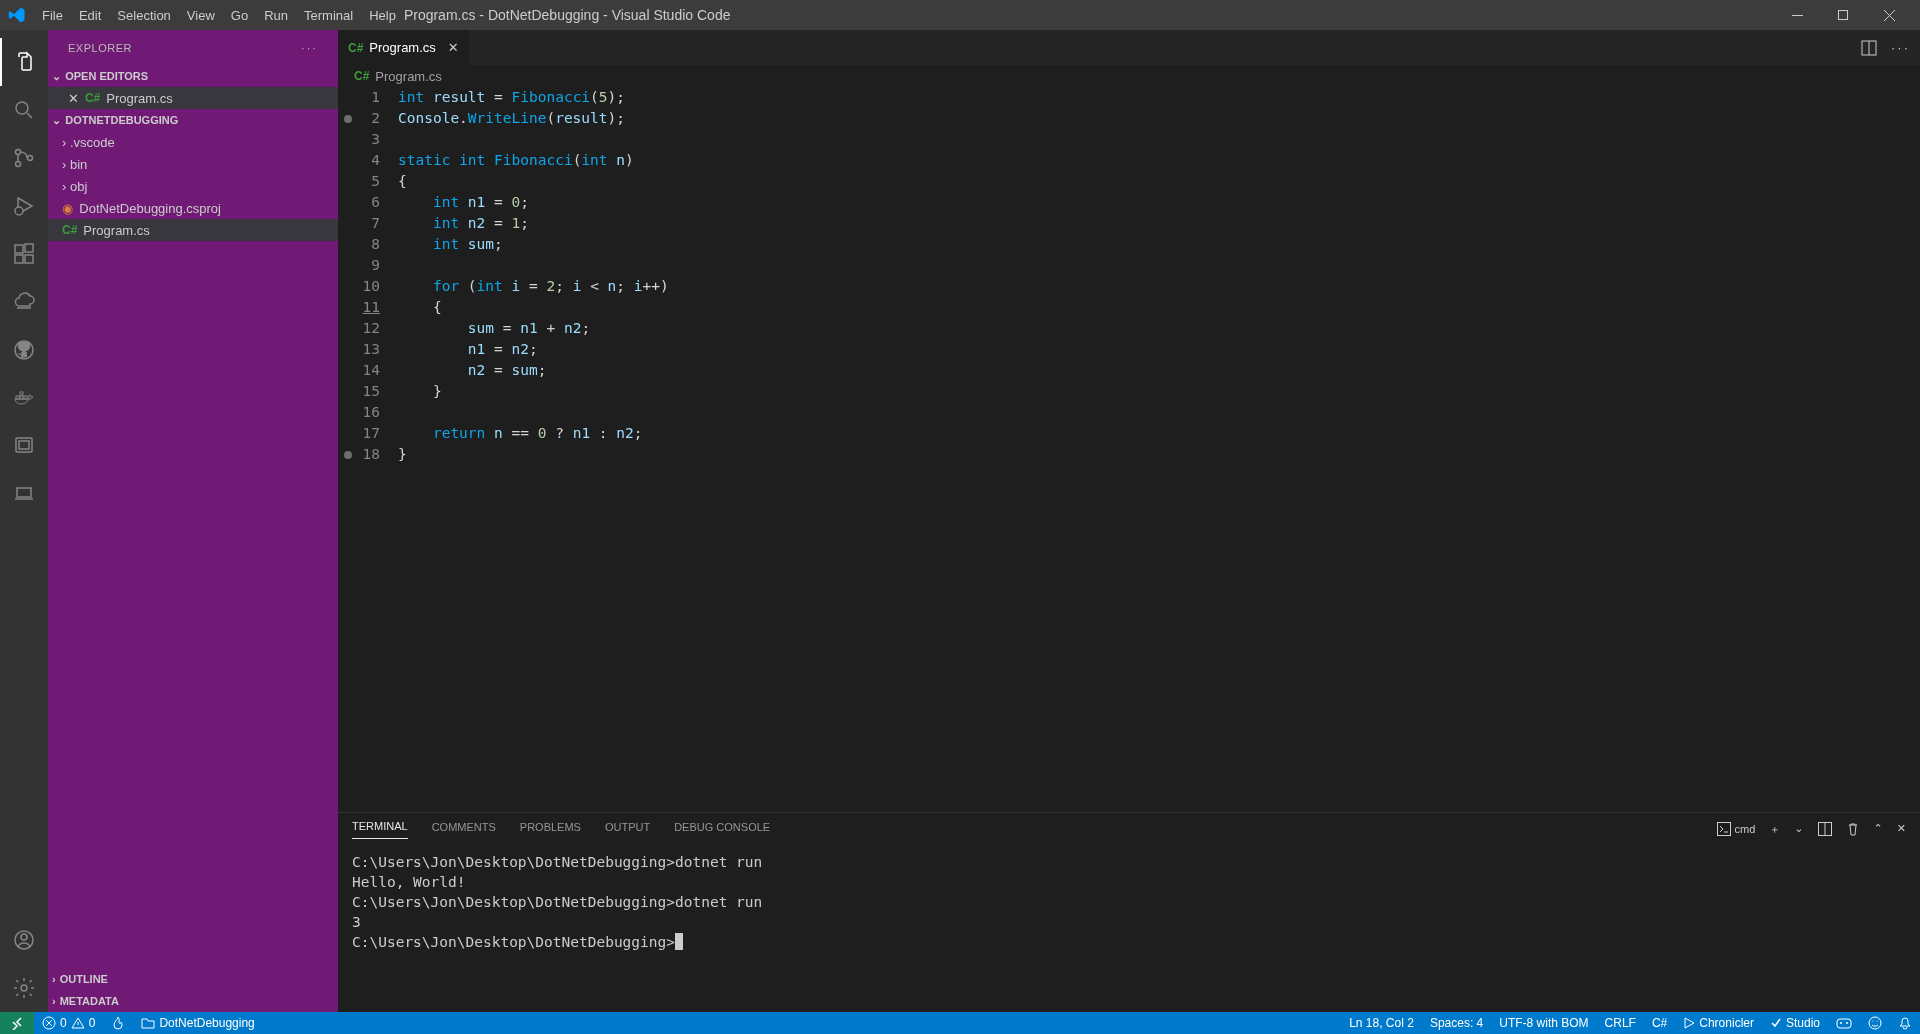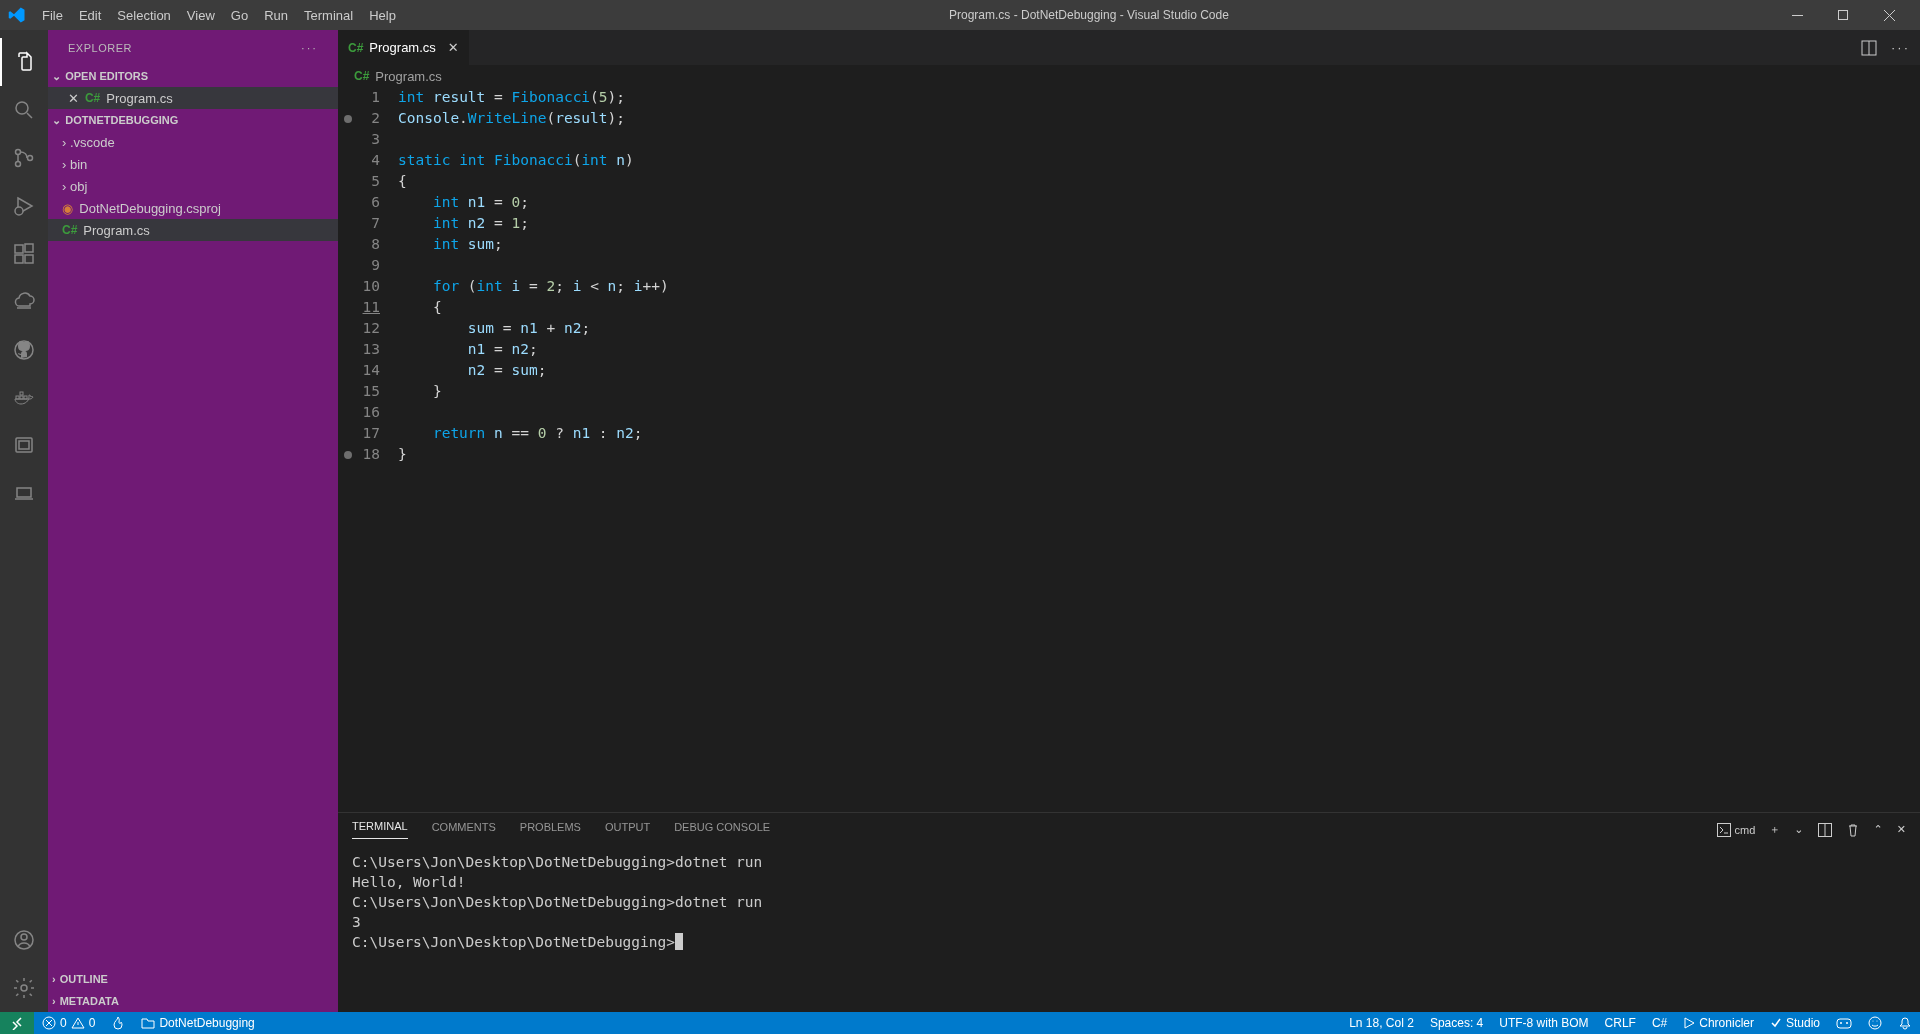--- a/index.html
+++ b/index.html
@@ -1,21 +1,21 @@
 <!DOCTYPE html>
 <html><head>
 <meta charset="utf-8">
 <style>
 * { box-sizing: border-box; margin: 0; padding: 0; }
 body { font-family: "Segoe UI", sans-serif; background: #1e1e1e; color: #cccccc; font-size: 13px; overflow: hidden; width: 1920px; height: 1034px; }
 .titlebar { height: 30px; background: #3c3c3c; display: flex; align-items: center; padding: 0 8px; }
 .titlebar .logo { width: 18px; height: 18px; margin-right: 8px; }
 .menu { display: flex; text-align: center; }
 .menu-item { padding: 4px 8px; cursor: pointer; color: #cccccc; }
-.title-center { flex: 1; text-align: center; color: #cccccc; font-size: 12px; }
+.title-center { flex: 1; color: #cccccc; font-size: 14px; }
 .window-controls { display: flex; gap: 0; }
 .win-btn { width: 46px; height: 30px; display: flex; align-items: center; justify-content: center; cursor: pointer; }
 .main { display: flex; height: calc(100% - 52px); }
 .activitybar { width: 48px; background: #333333; display: flex; flex-direction: column; align-items: center; padding-top: 8px; }
 .activity-icon { width: 48px; height: 48px; display: flex; align-items: center; justify-content: center; cursor: pointer; color: #858585; }
 .activity-icon.active { color: #ffffff; border-left: 2px solid #ffffff; }
 .activity-spacer { flex: 1; }
 .sidebar { width: 290px; background: #701a75; display: flex; flex-direction: column; }
 .sidebar-header { height: 35px; display: flex; align-items: center; padding: 0 20px; font-size: 11px; color: #bbbbbb; letter-spacing: 0.5px; justify-content: space-between; }
 .section-header { height: 22px; display: flex; align-items: center; padding: 0 4px; font-size: 11px; font-weight: 700; color: #cccccc; cursor: pointer; }
@@ -38,21 +38,21 @@
 .code-lines { flex: 1; white-space: pre; }
 .kw { color: #0ea5e9; }
 .fn { color: #0ea5e9; }
 .num { color: #b5cea8; }
 .var { color: #9cdcfe; }
 .txt { color: #d4d4d4; }
 .panel { height: 200px; border-top: 1px solid #333; background: #1e1e1e; display: flex; flex-direction: column; }
 .panel-tabs { height: 33px; display: flex; align-items: center; padding: 0 14px; gap: 24px; font-size: 11px; color: #969696; }
 .panel-tab { cursor: pointer; padding-bottom: 6px; }
 .panel-tab.active { color: #e7e7e7; border-bottom: 1px solid #e7e7e7; }
-.panel-actions { margin-left: auto; display: flex; gap: 14px; align-items: center; color: #cccccc; }
+.panel-actions { margin-left: auto; display: flex; gap: 14px; align-items: flex-start; color: #cccccc; }
 .terminal-body { flex: 1; padding: 6px 14px; font-family: Consolas, monospace; font-size: 14.5px; line-height: 20px; color: #cccccc; white-space: pre; }
 .terminal-body .cursor { display: inline-block; width: 8px; height: 17px; background: #cccccc; vertical-align: text-bottom; }
 .statusbar { height: 22px; background: #007acc; display: flex; align-items: center; color: #ffffff; font-size: 12px; }
 .status-item { padding: 0 8px; height: 22px; display: flex; align-items: center; gap: 4px; cursor: pointer; }
 .status-remote { background: #16825d; width: 34px; justify-content: center; }
 .status-spacer { flex: 1; }
 .cs-icon { color: #3c9b3c; font-weight: bold; font-size: 12px; }
 .rss-icon { color: #d67e3a; }
 svg { display: block; }
 </style>

